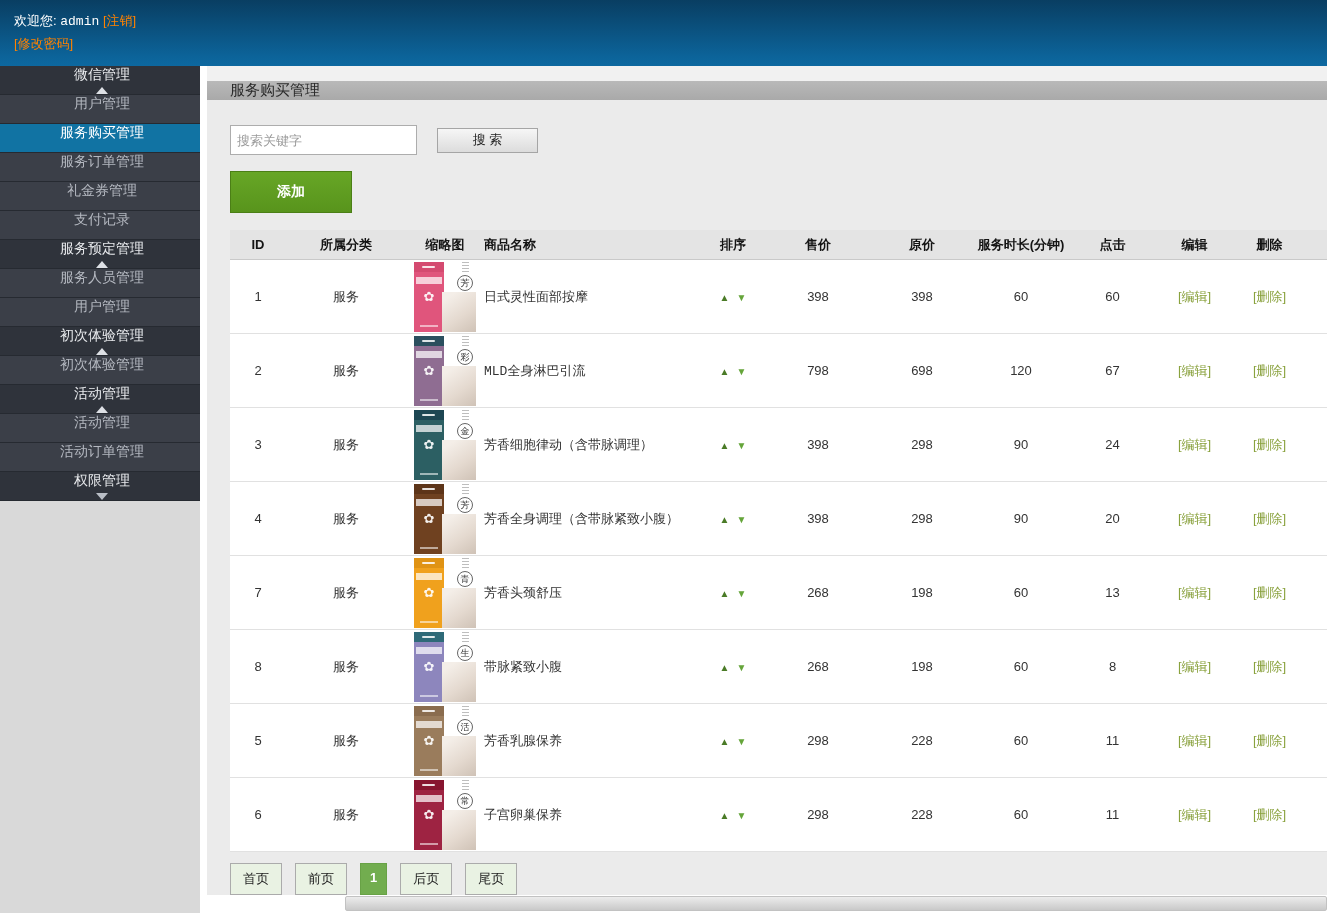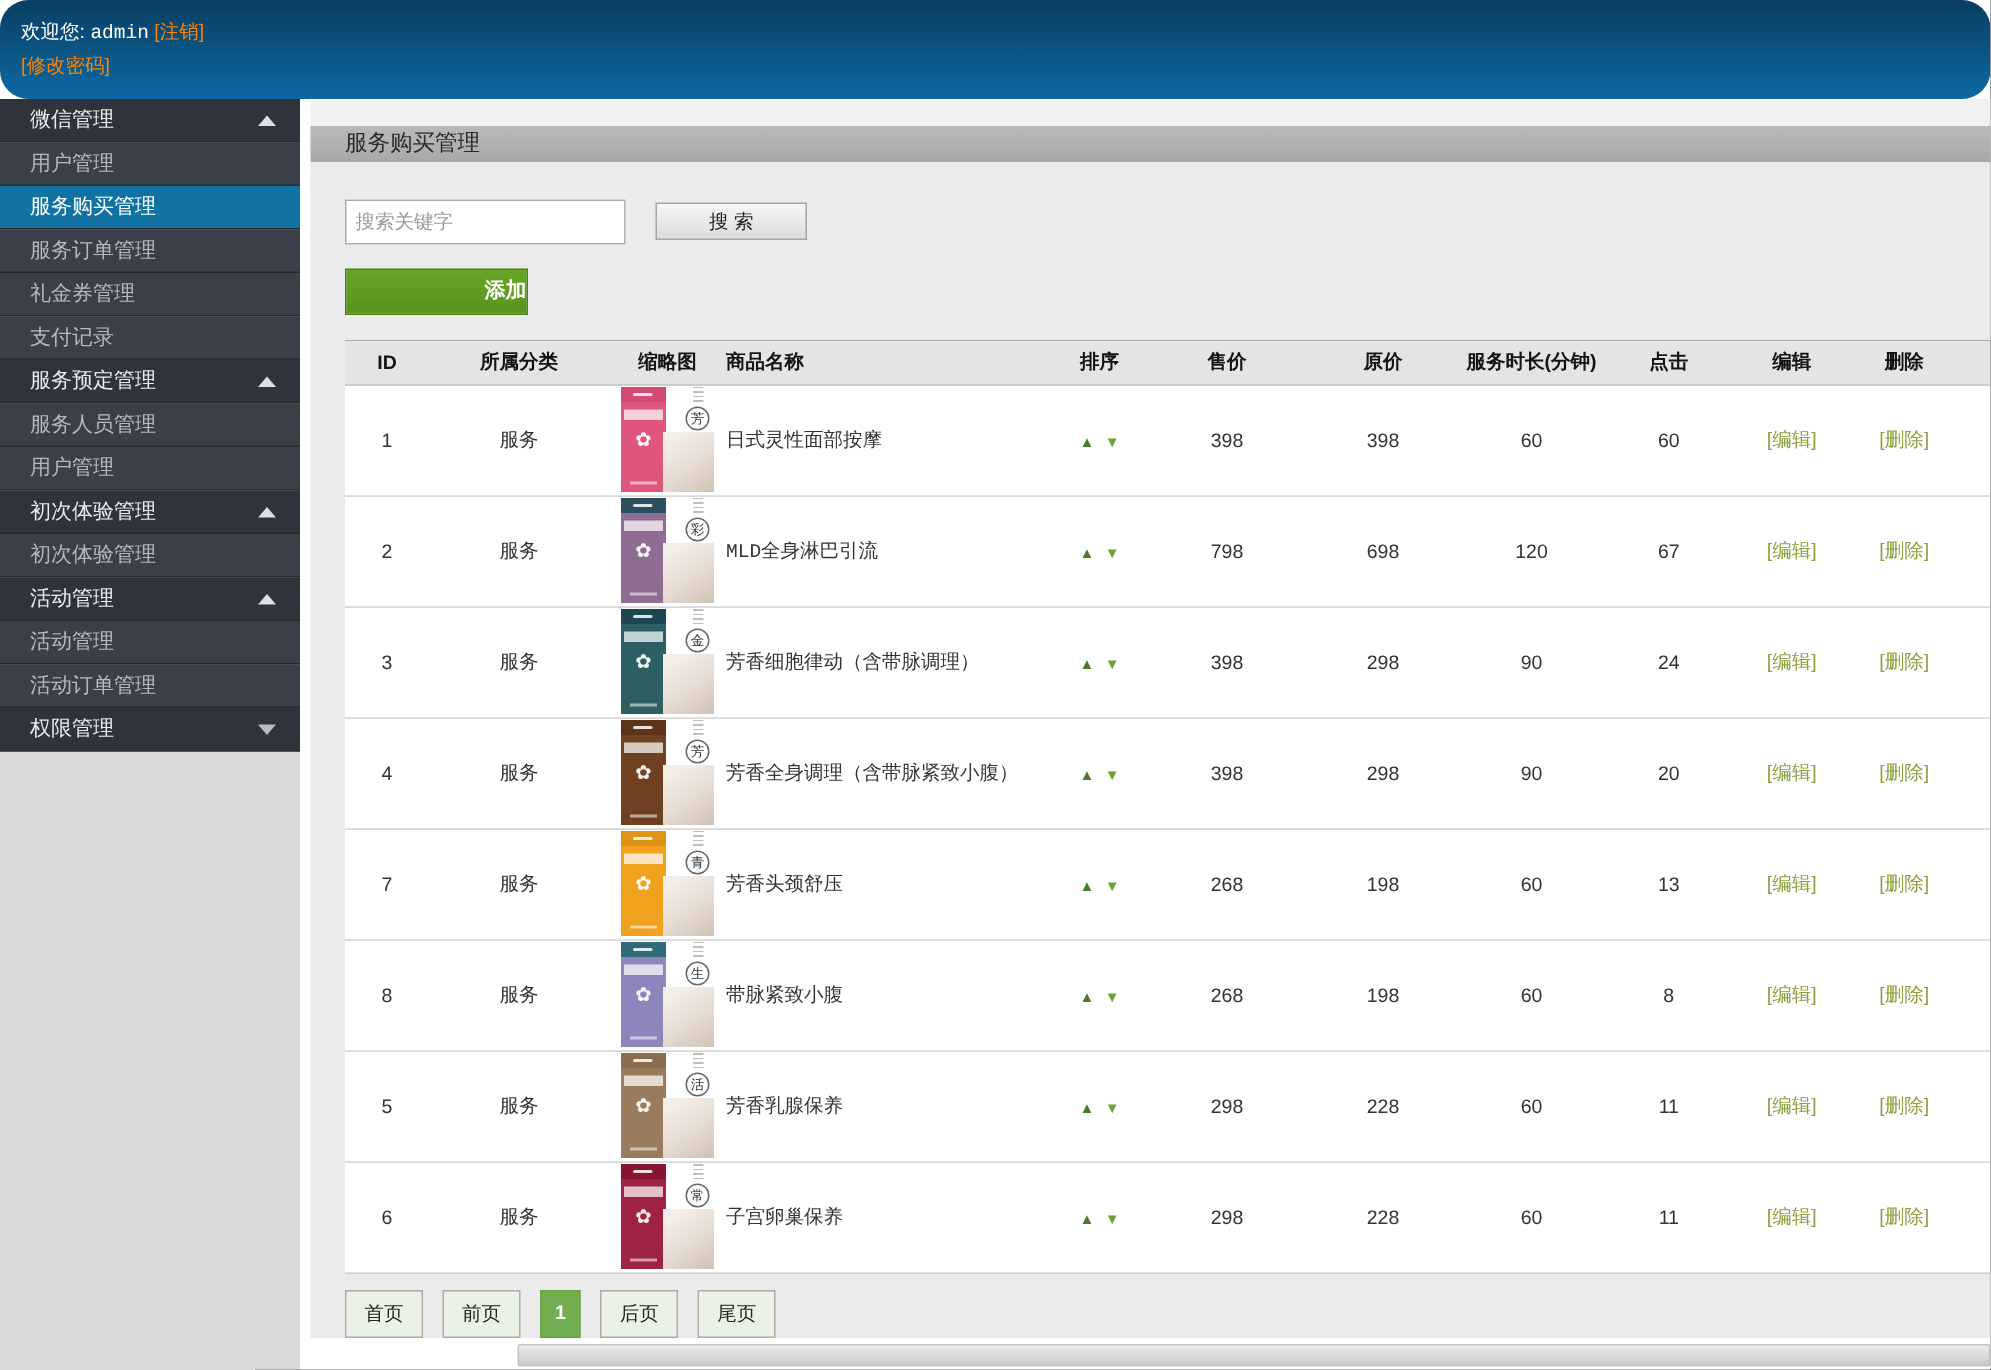--- a/index.html
+++ b/index.html
@@ -1,30 +1,30 @@
 <!DOCTYPE html>
 <html><head>
 <meta charset="utf-8">
 <style>
   * { margin:0; padding:0; box-sizing:border-box; }
   body { font-family:"Liberation Sans", sans-serif; background:#fff; }
   .app { position:relative; width:1327px; height:913px; overflow:hidden; background:#fff; }
 
   
   .topbar { height:66px; background:linear-gradient(180deg,#093e62 0%,#0c6399 85%,#0d68a0 100%);
-            color:#fff; font-size:13px; padding:10px 0 0 14px;border-radius:19px; }
+            color:#fff; font-size:13px; padding:10px 0 0 14px; }
   .topbar-line { line-height:22px; }
   .username { font-family:"Liberation Mono", monospace; }
   .orange { color:#ff8201; text-decoration:none; cursor:pointer; }
 
   
   .body { display:flex; height:847px; }
   .sidebar { width:200px; background:#d9d9d9; flex:none; }
   .sb-item { height:29px; display:flex; align-items:center; padding:0 16px 0 20px;
-             border-bottom:1px solid #262a31; font-size:14px; cursor:pointer; }
+             border-bottom:1px solid #262a31; font-size:14px; cursor:pointer;flex-direction:column; }
   .sb-header { background:#2f333b; color:#e9ebee; }
   .sb-sub { background:#3b3f48; color:#b4b8c0; }
   .sb-selected { background:#1173a3; color:#fff; }
   .sb-label { flex:1; }
   .arw { width:0; height:0; }
   .arrow-up { border-left:6px solid transparent; border-right:6px solid transparent; border-bottom:7px solid #dde0e5; }
   .arrow-down { border-left:6px solid transparent; border-right:6px solid transparent; border-top:7px solid #b9bec6; }
 
   .main { flex:1; background:#fff; border-left:7px solid #fff; display:flex; flex-direction:column; }
   .pre-strip { height:19px; background:#f1f1f1; }
@@ -34,23 +34,23 @@
   .bottom-strip { height:23px; background:#fff; }
 
   
   .search-row { display:flex; align-items:center; }
   .search-input { width:187px; height:22px; border:1px solid #adadad; padding:14px 6px; font-size:13px;
                   font-family:"Liberation Sans", sans-serif; color:#333; background:#fff; }
   .search-input::placeholder { color:#9a9a9a; }
   .search-btn { margin-left:20px; width:101px; height:25px; background:linear-gradient(180deg,#f6f6f6,#dcdcdc);
                 border:1px solid #a5a5a5; font-size:13px; color:#222; cursor:pointer;
                 font-family:Liberation Sans, sans-serif; }
-  .add-btn { margin-top:16px; width:122px; height:31px; background:linear-gradient(180deg,#67a626,#58941c);
+  .add-btn { margin-top:16px; width:122px; height:42px; background:linear-gradient(180deg,#67a626,#58941c);
              border:1px solid #4b7f16; color:#fff; font-weight:bold; font-size:14px; cursor:pointer;
-             font-family:"Liberation Sans", sans-serif; display:block;text-align:right; }
+             font-family:"Liberation Sans", sans-serif; display:block; }
 
   
   .table { margin-top:17px; width:1277px; background:#000000; }
   .thead { display:flex; align-items:center; height:30px; background:#e4e4e4;
            border-bottom:1px solid #c9c9c9; font-weight:bold; font-size:13px; color:#141414; }
   .trow { display:flex; align-items:center; height:74px; background:#fff;
           border-bottom:1px solid #e1e1e1; font-size:13px; color:#333; }
   .cell { text-align:center; flex:none; }
   .col0{width:56px;} .col1{width:120px;} .col2{width:78px; display:flex; justify-content:center;}
   .col3{width:216px; text-align:left;font-family:Liberation Mono, monospace;} .col4{width:66px;} .col5{width:104px;} .col6{width:104px;}

